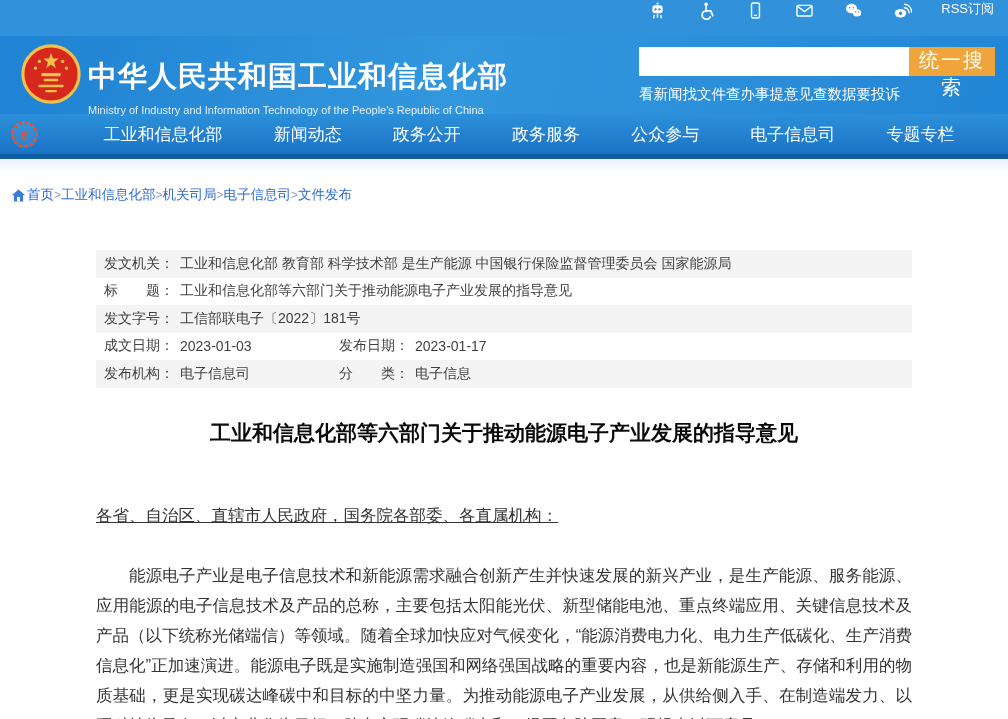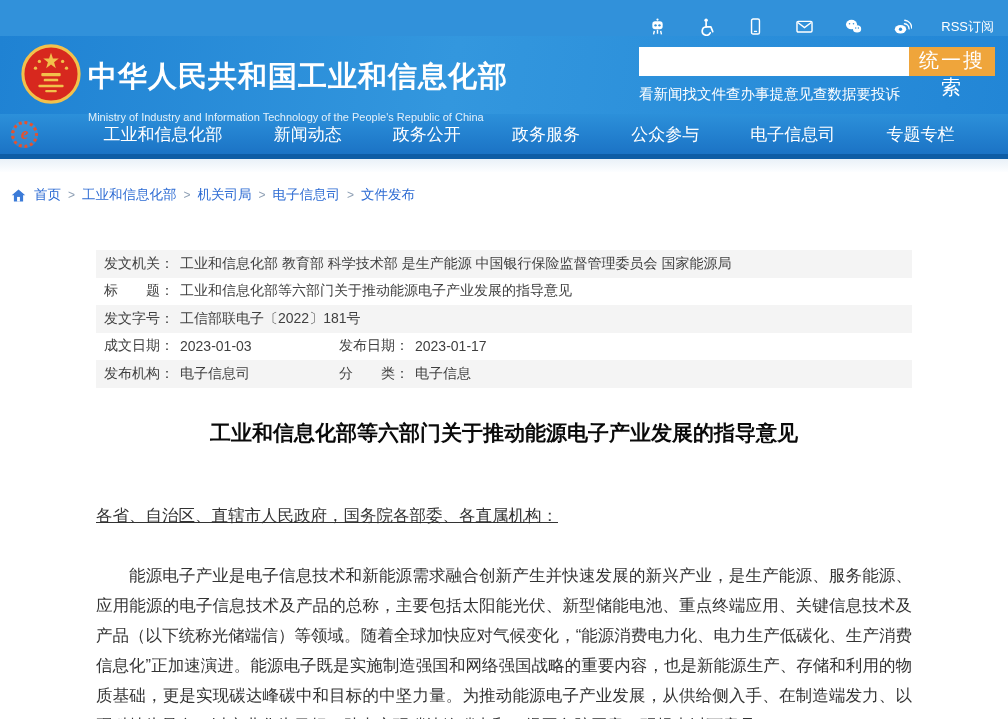--- a/index.html
+++ b/index.html
@@ -1,34 +1,34 @@
 <!DOCTYPE html>
 <html><head>
 <meta charset="utf-8">
 <style>
   * { margin:0; padding:0; box-sizing:border-box; }
   html,body { width:1008px; height:719px; overflow:hidden; background:#fff;
     font-family:"Liberation Sans","DejaVu Sans",sans-serif; }
   .page { position:relative; width:1008px; height:719px; background:#fff; }
 
   
-  .topbar { height:36px; background:#3191da; display:flex; align-items:flex-end;
+  .topbar { height:36px; background:#3191da; display:flex; align-items:flex-start;
     justify-content:flex-end; gap:29px; padding-right:14px; }
   .tb-icon { display:inline-flex; width:20px; height:20px; align-items:center;
     justify-content:center; cursor:pointer; }
   .tb-icon svg { width:19px; height:19px; }
   .rss { color:#fff; font-size:13px; cursor:pointer; }
 
   
   .header { position:relative; height:78px;
     background:linear-gradient(100deg,#1f82d3 0%,#3397de 45%,#2286d6 100%); }
   .emblem { position:absolute; left:20px; top:7px; width:62px; height:62px; cursor:pointer; }
   .titles { position:absolute; left:88px; top:21px; cursor:pointer; }
   .site-title-cn { font-size:29px; font-weight:bold; color:#fff; letter-spacing:1px; white-space:nowrap; }
-  .site-title-en { margin-top:14px; font-size:11px; color:#e2f0fb; white-space:nowrap; }
+  .site-title-en { margin-top:7px; font-size:11px; color:#e2f0fb; white-space:nowrap; }
   .search-area { position:absolute; right:13px; top:11px; width:356px; }
   .search-row { display:flex; height:29px; }
   .search-input { flex:1; border:0; outline:none; padding:0 8px; font-size:14px; background:#fff; }
   .search-btn { width:86px; border:0; background:#efa53b; color:#fff; font-size:20px;
     letter-spacing:2px; cursor:pointer; }
   .quick-links { display:flex; gap:0; margin-top:9px; }
   .quick-links span { color:#fff; font-size:14.5px; cursor:pointer; }
 
   
   .navbar { height:45px; background:linear-gradient(180deg,#2c90da 0%,#1b73c5 100%);
@@ -36,21 +36,21 @@
   .nav-logo { width:27px; height:27px; margin-left:11px; border-radius:50%;
     border:3px dotted #e8512b; color:#e8512b; font-weight:bold; font-style:italic;
     font-size:17px; display:flex; align-items:center; justify-content:center;
     font-family:"Liberation Serif","DejaVu Serif",serif; cursor:pointer; background:rgba(255,255,255,.08); }
   .nav-list { flex:1; display:flex; justify-content:space-around; padding:0 28px 0 40px; }
   .nav-list span { color:#fff; font-size:17px; cursor:pointer; white-space:nowrap; }
 
   .subband { height:13px; background:linear-gradient(180deg,#e9f1f8,#fdfeff); }
 
   
-  .breadcrumb { display:flex; align-items:center; gap:7px; margin:14px 0 5px 10px; }
+  .breadcrumb { display:flex; align-items:center; gap:0; margin:14px 0 5px 10px; }
   .breadcrumb .crumb { color:#2d6bd3; font-size:13.5px; cursor:pointer; text-decoration:none; }
   .breadcrumb .sep { color:#8fa0b5; font-size:12px; }
   .home-ic { display:inline-flex; width:17px; height:17px; cursor:pointer; }
 
   
   .doc { width:816px; margin:46px auto 0; }
   .meta-row { display:flex; align-items:center; height:27.5px; font-size:14px; color:#3f3f3f; }
   .meta-row.shaded { background:#f4f4f4;text-align:right; }
   .meta-cell { display:flex; align-items:center; }
   .meta-cell.col1 { width:235px; flex-shrink:0; }

